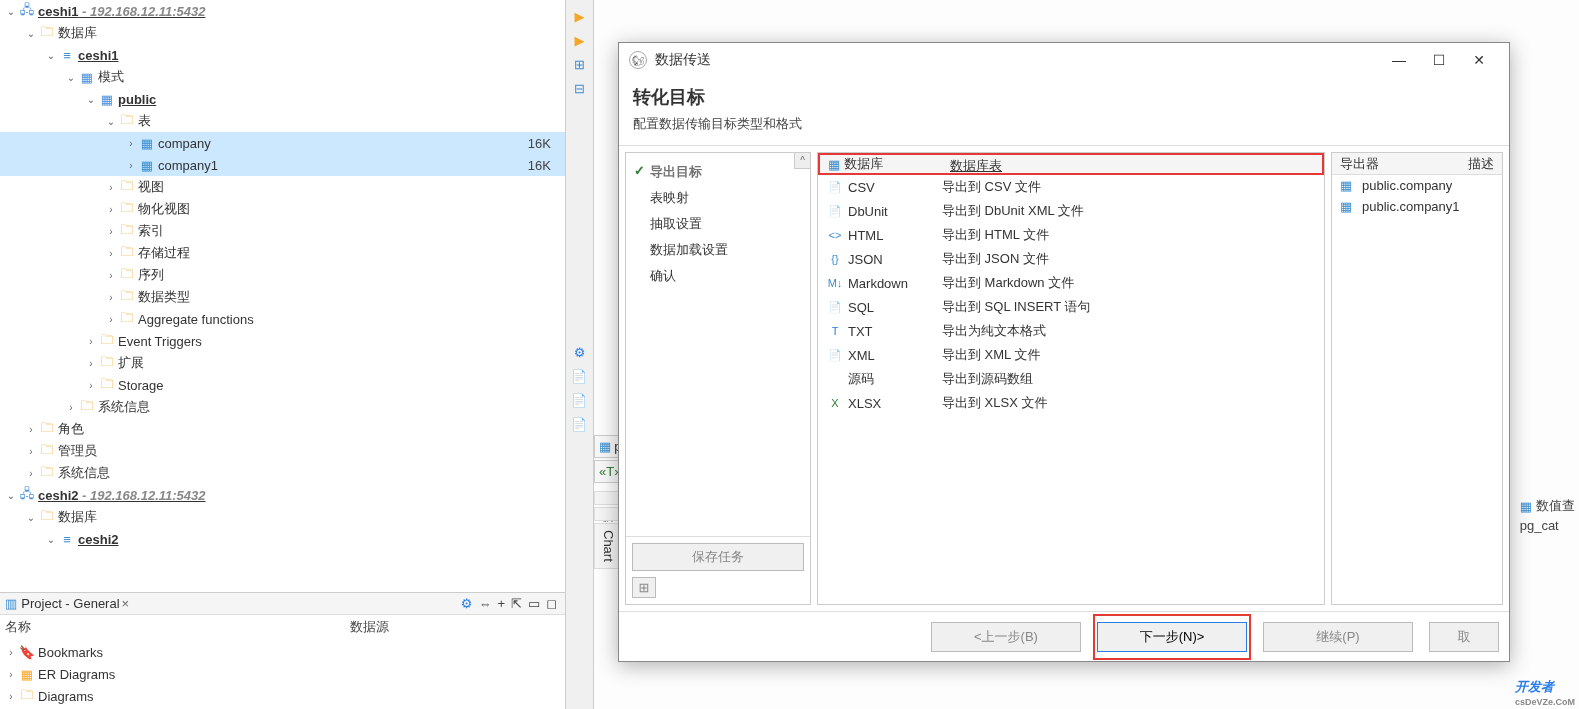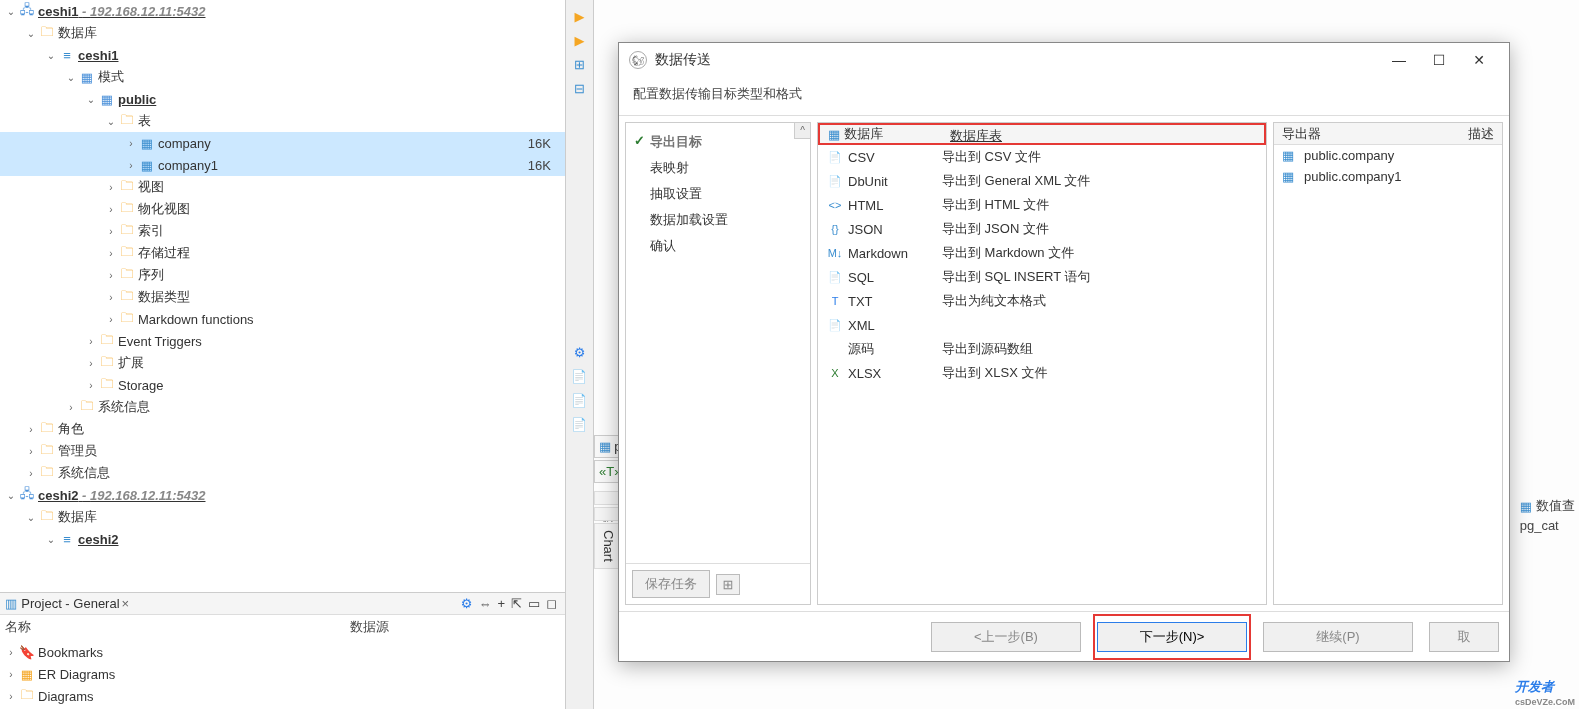--- a/index.html
+++ b/index.html
@@ -59,36 +59,36 @@
 .dialog-header .htitle { font-size: 18px; font-weight: 600; margin-bottom: 6px; }
 .dialog-header .hdesc { font-size: 13px; color: #444; }
 
 .dialog-body { flex: 1; display: flex; padding: 6px; gap: 6px; overflow: hidden; }
 .steps-panel { width: 186px; border: 1px solid #ccc; display: flex; flex-direction: column; position: relative; }
 .steps-scroll { position: absolute; right: 0; top: 0; width: 16px; height: 16px; background: #eee; border-left: 1px solid #ccc; border-bottom: 1px solid #ccc; display: flex; align-items: center; justify-content: center; font-size: 10px; color: #666; }
 .steps-list { flex: 1; padding: 6px 0; }
 .step-item { padding: 4px 10px 4px 24px; cursor: pointer; position: relative; }
 .step-item.current { color: #737373; font-weight: 600; }
 .step-item.current::before { content: "✓"; position: absolute; left: 8px; color: #2e7d32; }
-.steps-bottom { border-top: 1px solid #ddd; padding: 6px; display: flex; align-items: center; gap: 6px; }
+.steps-bottom { border-top: 1px solid #ddd; padding: 6px; display: flex; gap: 6px; flex-direction: column; }
 .steps-bottom button { padding: 4px 12px; background: #f0f0f0; border: 1px solid #bbb; cursor: pointer; color: #888; }
 .steps-bottom .mini { width: 24px; padding: 2px 0; }
 
 .formats-panel { flex: 1; border: 1px solid #ccc; background: #fff; }
 .formats-header { display: flex; background: #f5f5f5; height: 22px; }
 .formats-header .hcol { padding: 2px 8px; }
 .formats-header .hcol.c1 { width: 122px; display: flex; align-items: center; }
 .formats-header .hcol.c2 { flex: 1; text-decoration: underline; }
 .red-box { border: 2px solid #e53935; }
 .format-row { display: flex; height: 24px; align-items: center; cursor: pointer; }
 .format-row .fcol.c1 { width: 122px; display: flex; align-items: center; padding-left: 8px; }
 .format-row .fcol.c2 { flex: 1; padding-left: 2px; }
 .format-row .ficon { width: 18px; display: inline-flex; justify-content: center; margin-right: 4px; font-size: 11px; }
 
-.exporter-panel { width: 230px; border: 1px solid #ccc; background: #fff; }
+.exporter-panel { width: 172px; border: 1px solid #ccc; background: #fff; }
 .exporter-header { display: flex; background: #f5f5f5; height: 22px; border-bottom: 1px solid #ddd; }
 .exporter-header .ecol { padding: 2px 8px; }
 .exporter-header .ecol.c1 { flex: 1; }
 .exporter-header .ecol.c2 { width: 42px; }
 .exporter-row { display: flex; align-items: center; padding: 3px 8px; }
 .exporter-row .eicon { width: 18px; color: #3b8ecf; margin-right: 4px; }
 
 .dialog-footer { height: 50px; border-top: 1px solid #ddd; display: flex; align-items: center; justify-content: flex-end; padding: 0 10px; gap: 16px; }
 .dialog-footer button { width: 150px; height: 30px; border: 1px solid #bbb; background: #f0f0f0; cursor: pointer; color: #888; }
 .dialog-footer button.primary { border: 1px solid #2b7de9; color: #000; }
@@ -174,21 +174,21 @@
           <span class="label">序列</span>
         </div>
       <div class="tree-row" style="padding-left:104px">
           <span class="expander">›</span>
           <span class="icon folder-icon">🗀</span>
           <span class="label">数据类型</span>
         </div>
       <div class="tree-row" style="padding-left:104px">
           <span class="expander">›</span>
           <span class="icon folder-icon">🗀</span>
-          <span class="label">Markdown functions</span>
+          <span class="label">Aggregate functions</span>
         </div>
       <div class="tree-row" style="padding-left:84px">
           <span class="expander">›</span>
           <span class="icon folder-icon">🗀</span>
           <span class="label">Event Triggers</span>
         </div>
       <div class="tree-row" style="padding-left:84px">
           <span class="expander">›</span>
           <span class="icon folder-icon">🗀</span>
           <span class="label">扩展</span>
@@ -308,20 +308,21 @@
 
 <div class="dialog">
   <div class="dialog-titlebar">
     <span class="dicon">🐿</span>
     <span class="dtitle">数据传送</span>
     <span class="winbtn">—</span>
     <span class="winbtn">☐</span>
     <span class="winbtn">✕</span>
   </div>
   <div class="dialog-header">
+    <div class="htitle">转化目标</div>
     <div class="hdesc">配置数据传输目标类型和格式</div>
   </div>
   <div class="dialog-body">
 
     <div class="steps-panel">
       <div class="steps-scroll">^</div>
       <div class="steps-list">
         <div class="step-item current">导出目标</div>
         <div class="step-item">表映射</div>
         <div class="step-item">抽取设置</div>
@@ -348,21 +349,21 @@
               <span class="ficon" style="color:#d17b2e">📄</span>
               <span>CSV</span>
             </div>
             <div class="fcol c2">导出到 CSV 文件</div>
           </div>
           <div class="format-row">
             <div class="fcol c1">
               <span class="ficon" style="color:#3b8ecf">📄</span>
               <span>DbUnit</span>
             </div>
-            <div class="fcol c2">导出到 General XML 文件</div>
+            <div class="fcol c2">导出到 DbUnit XML 文件</div>
           </div>
           <div class="format-row">
             <div class="fcol c1">
               <span class="ficon" style="color:#3b8ecf">&lt;&gt;</span>
               <span>HTML</span>
             </div>
             <div class="fcol c2">导出到 HTML 文件</div>
           </div>
           <div class="format-row">
             <div class="fcol c1">
@@ -390,20 +391,21 @@
               <span class="ficon" style="color:#2b7de9">T</span>
               <span>TXT</span>
             </div>
             <div class="fcol c2">导出为纯文本格式</div>
           </div>
           <div class="format-row">
             <div class="fcol c1">
               <span class="ficon" style="color:#3b8ecf">📄</span>
               <span>XML</span>
             </div>
+            <div class="fcol c2">导出到 XML 文件</div>
           </div>
           <div class="format-row">
             <div class="fcol c1">
               <span class="ficon" style="color:#3b8ecf"></span>
               <span>源码</span>
             </div>
             <div class="fcol c2">导出到源码数组</div>
           </div>
           <div class="format-row">
             <div class="fcol c1">

